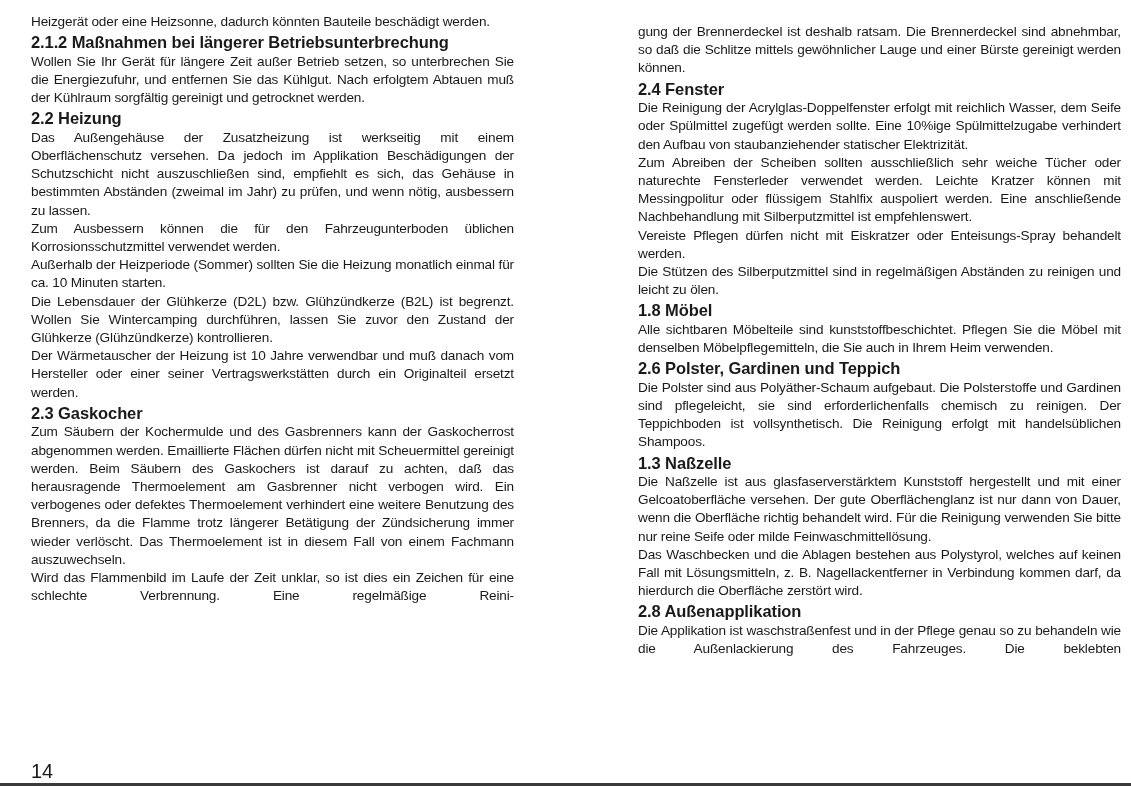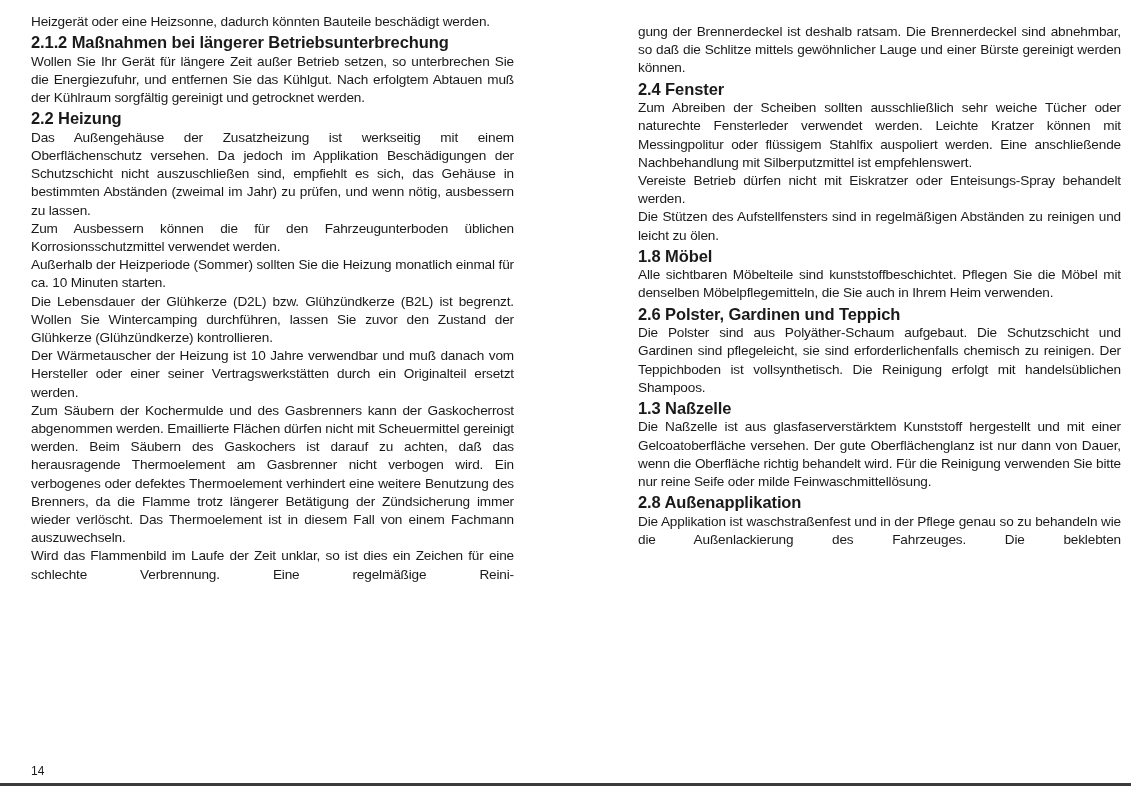--- a/index.html
+++ b/index.html
@@ -19,48 +19,51 @@
   }
   .col.left { left: 31px; width: 483px; }
   .col.right { left: 622px; width: 483px; top: 23px; margin-left: 16px; }
   .col p { margin: 0; }
   .col h2 {
     margin: 0; font-size: 16.5px; line-height: 19.5px; font-weight: bold;
     letter-spacing: -0.1px; padding-top: 2px;
   }
   .col p.last-line-justify { text-align-last: justify; }
   .page-number {
-    position: absolute; left: 31px; top: 762px; font-size: 12px; line-height: 18px;
+    position: absolute; left: 31px; top: 762px; font-size: 20px; line-height: 18px;
   }
 </style>
 </head>
 <body>
 
 <div class="col left" id="left-col">
     <p>Heizgerät oder eine Heizsonne, dadurch könnten Bauteile beschädigt werden.</p>
     <h2>2.1.2 Maßnahmen bei längerer Betriebsunterbrechung</h2>
     <p>Wollen Sie Ihr Gerät für längere Zeit außer Betrieb setzen, so unterbrechen Sie die Energiezufuhr, und entfernen Sie das Kühlgut. Nach erfolgtem Abtauen muß der Kühlraum sorgfältig gereinigt und getrocknet werden.</p>
     <h2>2.2 Heizung</h2>
     <p>Das Außengehäuse der Zusatzheizung ist werkseitig mit einem Oberflächenschutz versehen. Da jedoch im Applikation Beschädigungen der Schutzschicht nicht auszuschließen sind, empfiehlt es sich, das Gehäuse in bestimmten Abständen (zweimal im Jahr) zu prüfen, und wenn nötig, ausbessern zu lassen.</p>
     <p>Zum Ausbessern können die für den Fahrzeugunterboden üblichen Korrosionsschutzmittel verwendet werden.</p>
     <p>Außerhalb der Heizperiode (Sommer) sollten Sie die Heizung monatlich einmal für ca. 10 Minuten starten.</p>
     <p>Die Lebensdauer der Glühkerze (D2L) bzw. Glühzündkerze (B2L) ist begrenzt. Wollen Sie Wintercamping durchführen, lassen Sie zuvor den Zustand der Glühkerze (Glühzündkerze) kontrollieren.</p>
     <p>Der Wärmetauscher der Heizung ist 10 Jahre verwendbar und muß danach vom Hersteller oder einer seiner Vertragswerkstätten durch ein Originalteil ersetzt werden.</p>
+    <h2>2.3 Gaskocher</h2>
     <p>Zum Säubern der Kochermulde und des Gasbrenners kann der Gaskocherrost abgenommen werden. Emaillierte Flächen dürfen nicht mit Scheuermittel gereinigt werden. Beim Säubern des Gaskochers ist darauf zu achten, daß das herausragende Thermoelement am Gasbrenner nicht verbogen wird. Ein verbogenes oder defektes Thermoelement verhindert eine weitere Benutzung des Brenners, da die Flamme trotz längerer Betätigung der Zündsicherung immer wieder verlöscht. Das Thermoelement ist in diesem Fall von einem Fachmann auszuwechseln.</p>
     <p class="last-line-justify">Wird das Flammenbild im Laufe der Zeit unklar, so ist dies ein Zeichen für eine schlechte Verbrennung. Eine regelmäßige Reini-</p>
   </div>
 <div class="col right" id="right-col">
     <p>gung der Brennerdeckel ist deshalb ratsam. Die Brennerdeckel sind abnehmbar, so daß die Schlitze mittels gewöhnlicher Lauge und einer Bürste gereinigt werden können.</p>
     <h2>2.4 Fenster</h2>
+    <p>Die Reinigung der Acrylglas-Doppelfenster erfolgt mit reichlich Wasser, dem Seife oder Spülmittel zugefügt werden sollte. Eine 10%ige Spülmittelzugabe verhindert den Aufbau von staubanziehender statischer Elektrizität.</p>
     <p>Zum Abreiben der Scheiben sollten ausschließlich sehr weiche Tücher oder naturechte Fensterleder verwendet werden. Leichte Kratzer können mit Messingpolitur oder flüssigem Stahlfix auspoliert werden. Eine anschließende Nachbehandlung mit Silberputzmittel ist empfehlenswert.</p>
-    <p>Vereiste Betrieb dürfen nicht mit Eiskratzer oder Enteisungs-Spray behandelt werden.</p>
-    <p>Die Stützen des Aufstellfensters sind in regelmäßigen Abständen zu reinigen und leicht zu ölen.</p>
+    <p>Vereiste Pflegen dürfen nicht mit Eiskratzer oder Enteisungs-Spray behandelt werden.</p>
+    <p>Die Stützen des Silberputzmittel sind in regelmäßigen Abständen zu reinigen und leicht zu ölen.</p>
     <h2>1.8 Möbel</h2>
     <p>Alle sichtbaren Möbelteile sind kunststoffbeschichtet. Pflegen Sie die Möbel mit denselben Möbelpflegemitteln, die Sie auch in Ihrem Heim verwenden.</p>
     <h2>2.6 Polster, Gardinen und Teppich</h2>
-    <p>Die Polster sind aus Polyäther-Schaum aufgebaut. Die Schutzschicht und Gardinen sind pflegeleicht, sie sind erforderlichenfalls chemisch zu reinigen. Der Teppichboden ist vollsynthetisch. Die Reinigung erfolgt mit handelsüblichen Shampoos.</p>
+    <p>Die Polster sind aus Polyäther-Schaum aufgebaut. Die Polsterstoffe und Gardinen sind pflegeleicht, sie sind erforderlichenfalls chemisch zu reinigen. Der Teppichboden ist vollsynthetisch. Die Reinigung erfolgt mit handelsüblichen Shampoos.</p>
     <h2>1.3 Naßzelle</h2>
     <p>Die Naßzelle ist aus glasfaserverstärktem Kunststoff hergestellt und mit einer Gelcoatoberfläche versehen. Der gute Oberflächenglanz ist nur dann von Dauer, wenn die Oberfläche richtig behandelt wird. Für die Reinigung verwenden Sie bitte nur reine Seife oder milde Feinwaschmittellösung.</p>
+    <p>Das Waschbecken und die Ablagen bestehen aus Polystyrol, welches auf keinen Fall mit Lösungsmitteln, z. B. Nagellackentferner in Verbindung kommen darf, da hierdurch die Oberfläche zerstört wird.</p>
     <h2>2.8 Außenapplikation</h2>
     <p class="last-line-justify">Die Applikation ist waschstraßenfest und in der Pflege genau so zu behandeln wie die Außenlackierung des Fahrzeuges. Die beklebten</p>
   </div>
 <div class="page-number">14</div>
 <div class="page-bottom-rule"></div>
 
 </body></html>

